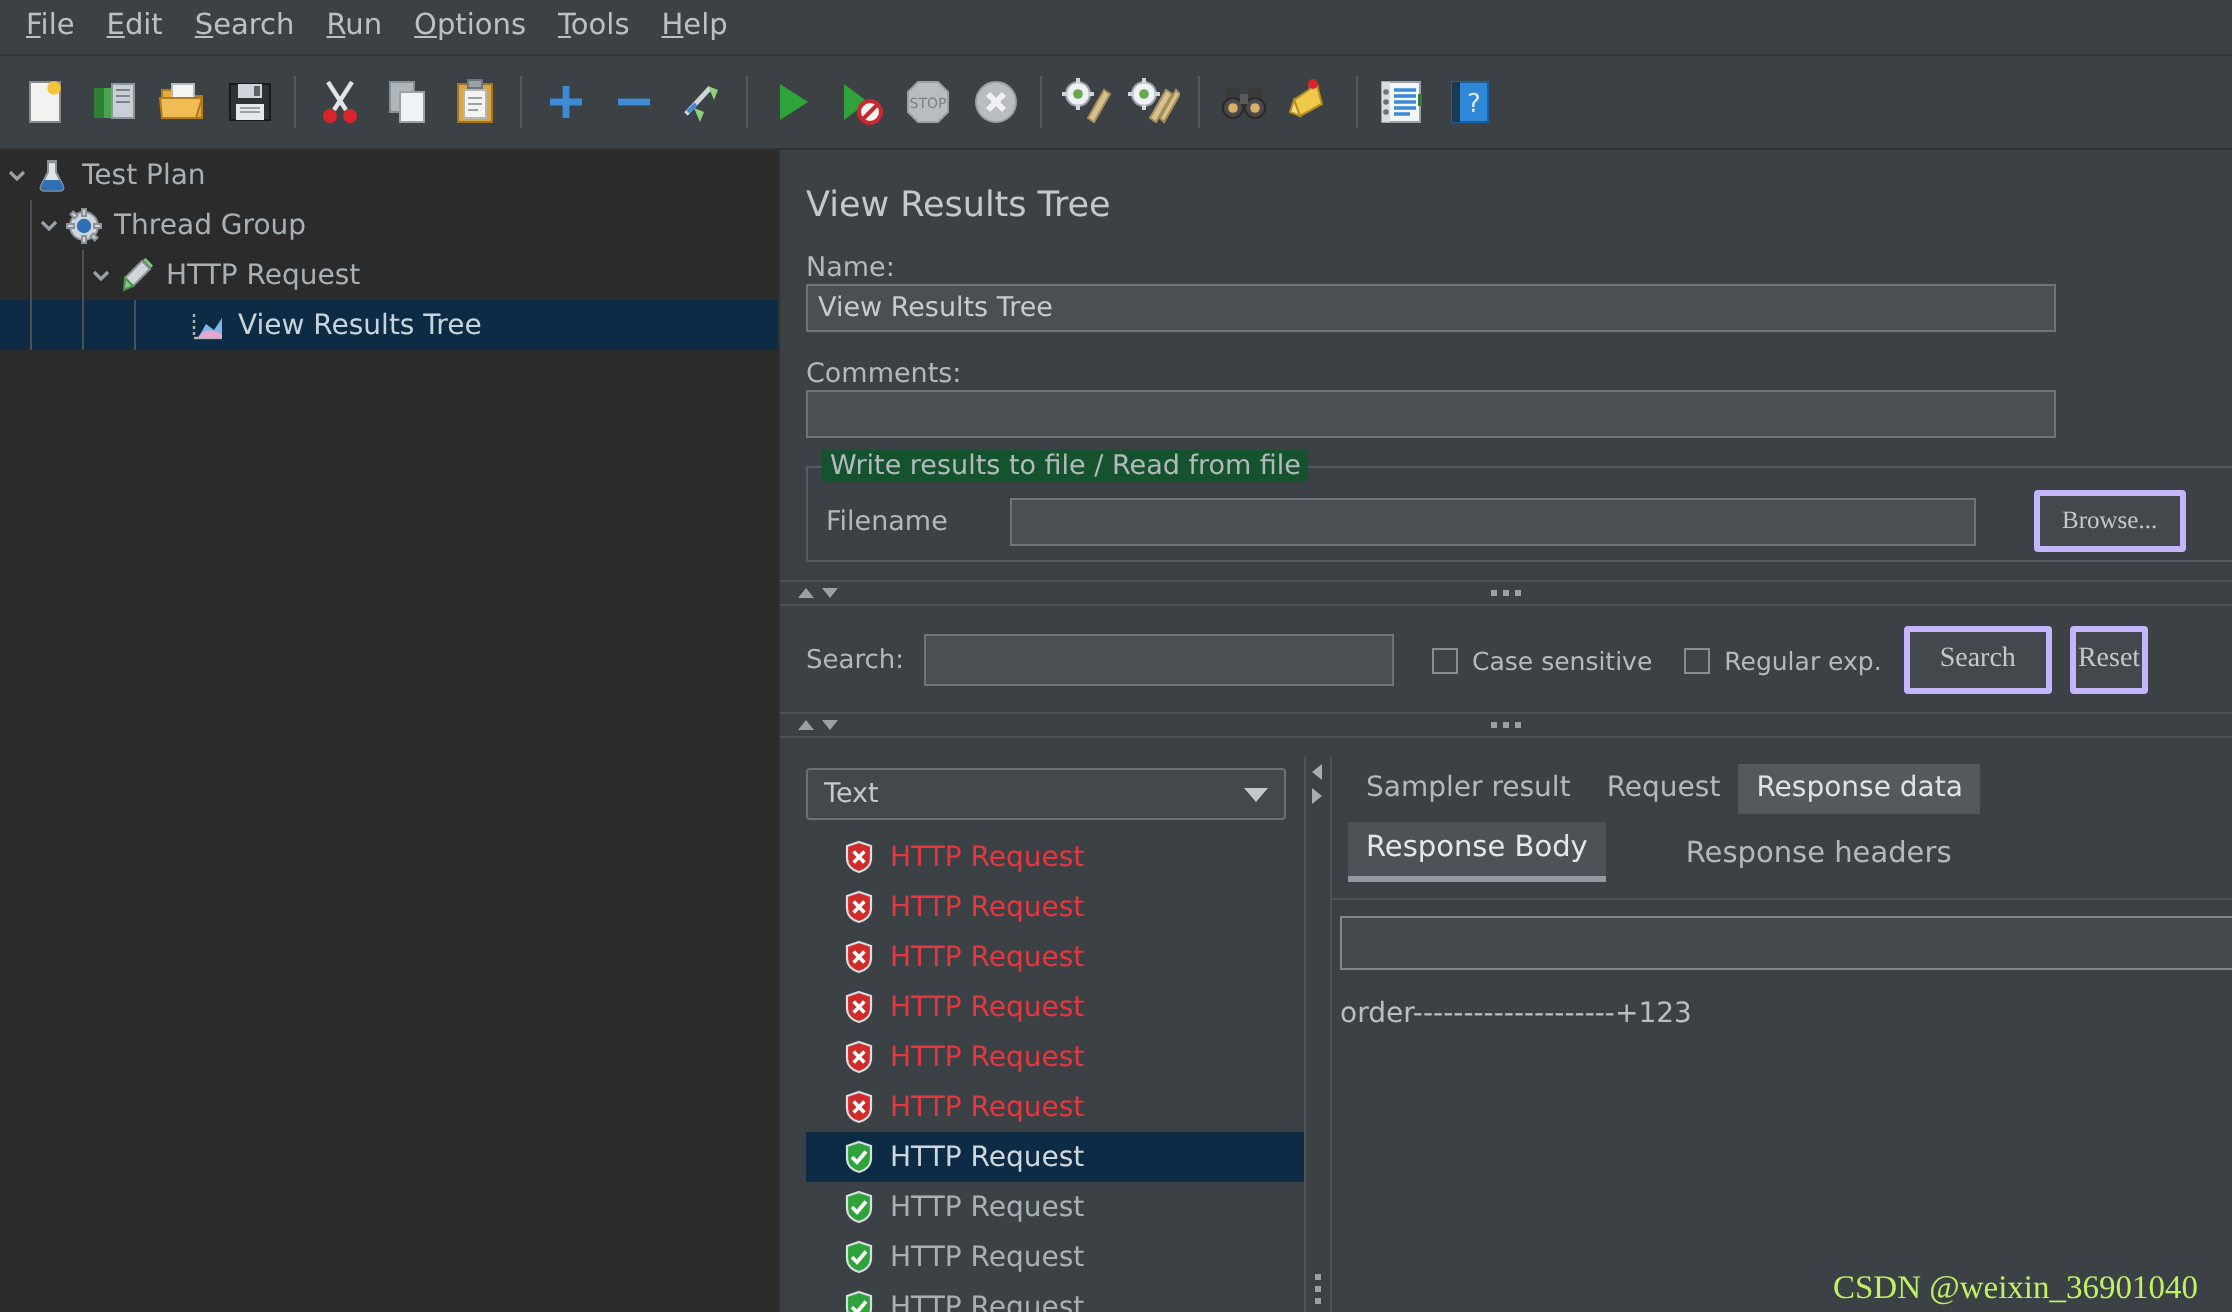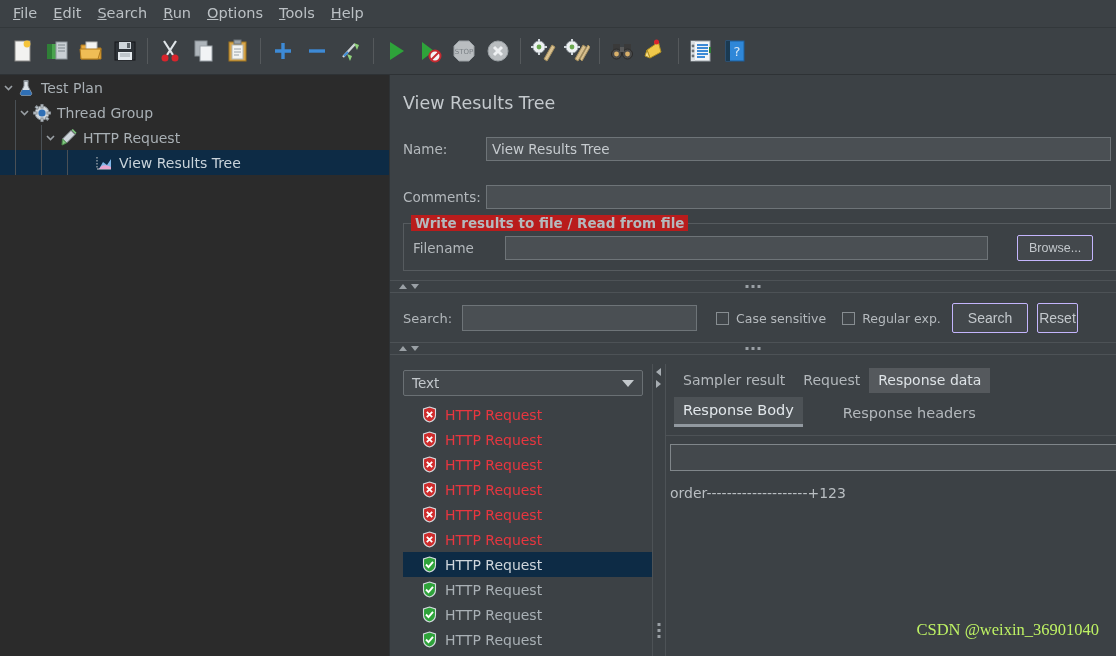--- a/index.html
+++ b/index.html
@@ -101,23 +101,24 @@
     overflow: hidden;
   }
   .pane-title {
     color: #c4c9cd;
     font-size: 17.5px;
     padding: 18px 0 0 13px;
     font-weight: normal;
   }
   .frm-row {
     display: flex;
-    align-items: center;
-    margin-top: 24px;
+    align-items: flex-start;
+    margin-top: 13px;
     padding-left: 13px;
+    flex-direction: column;
   }
   .frm-lab {
     color: #b3b8bc;
     font-size: 13.5px;
     width: 83px;
     flex: 0 0 auto;
   }
   .txtfield {
     background: #4a4f53;
     border: 1px solid #6e7478;
@@ -135,41 +136,40 @@
     margin: 14px 0 0 13px;
     border: 1px solid #565b5f;
     border-right: none;
     padding: 0;
     position: relative;
     height: 48px;
   }
   .gb-legend {
     position: absolute;
     top: -9px; left: 7px;
-    background: #b91c1c;
+    background: #14532d;
     padding: 0 4px;
     color: #b4b9bd;
     font-size: 13.5px;
     white-space: nowrap;
-    font-weight: bold;
   }
   .gb-inner {
     display: flex;
     align-items: center;
     padding: 11px 16px 0 9px;
     gap: 20px;
   }
 
   .btn {
     background: #43484c;
-    border: 1px solid #c4b5fd;
+    border: 3px solid #c4b5fd;
     border-radius: 2px;
     color: #c3c8cc;
     font-size: 12.5px;
-    font-family: Liberation Sans, sans-serif;
+    font-family: Liberation Serif, serif;
     padding: 5px 11px;
     cursor: default;
     white-space: nowrap;
   }
 
   
   .split-h {
     height: 13px;
     background: #3c4145;
     border-top: 1px solid #4d5256;

